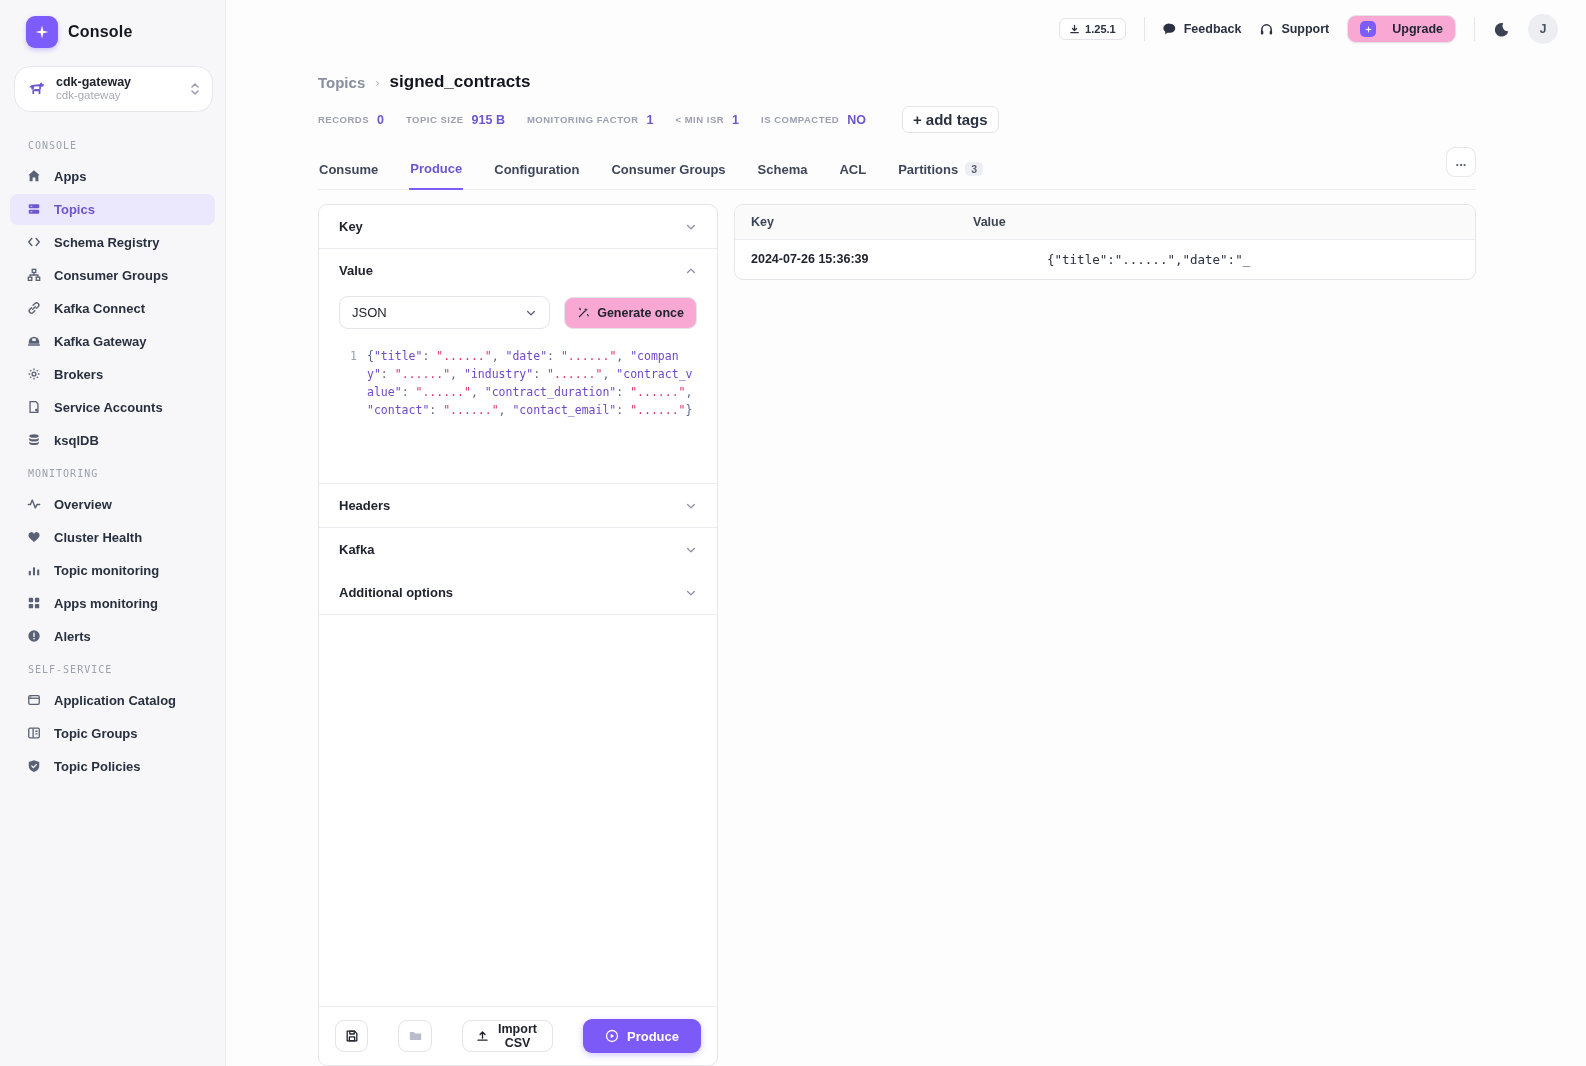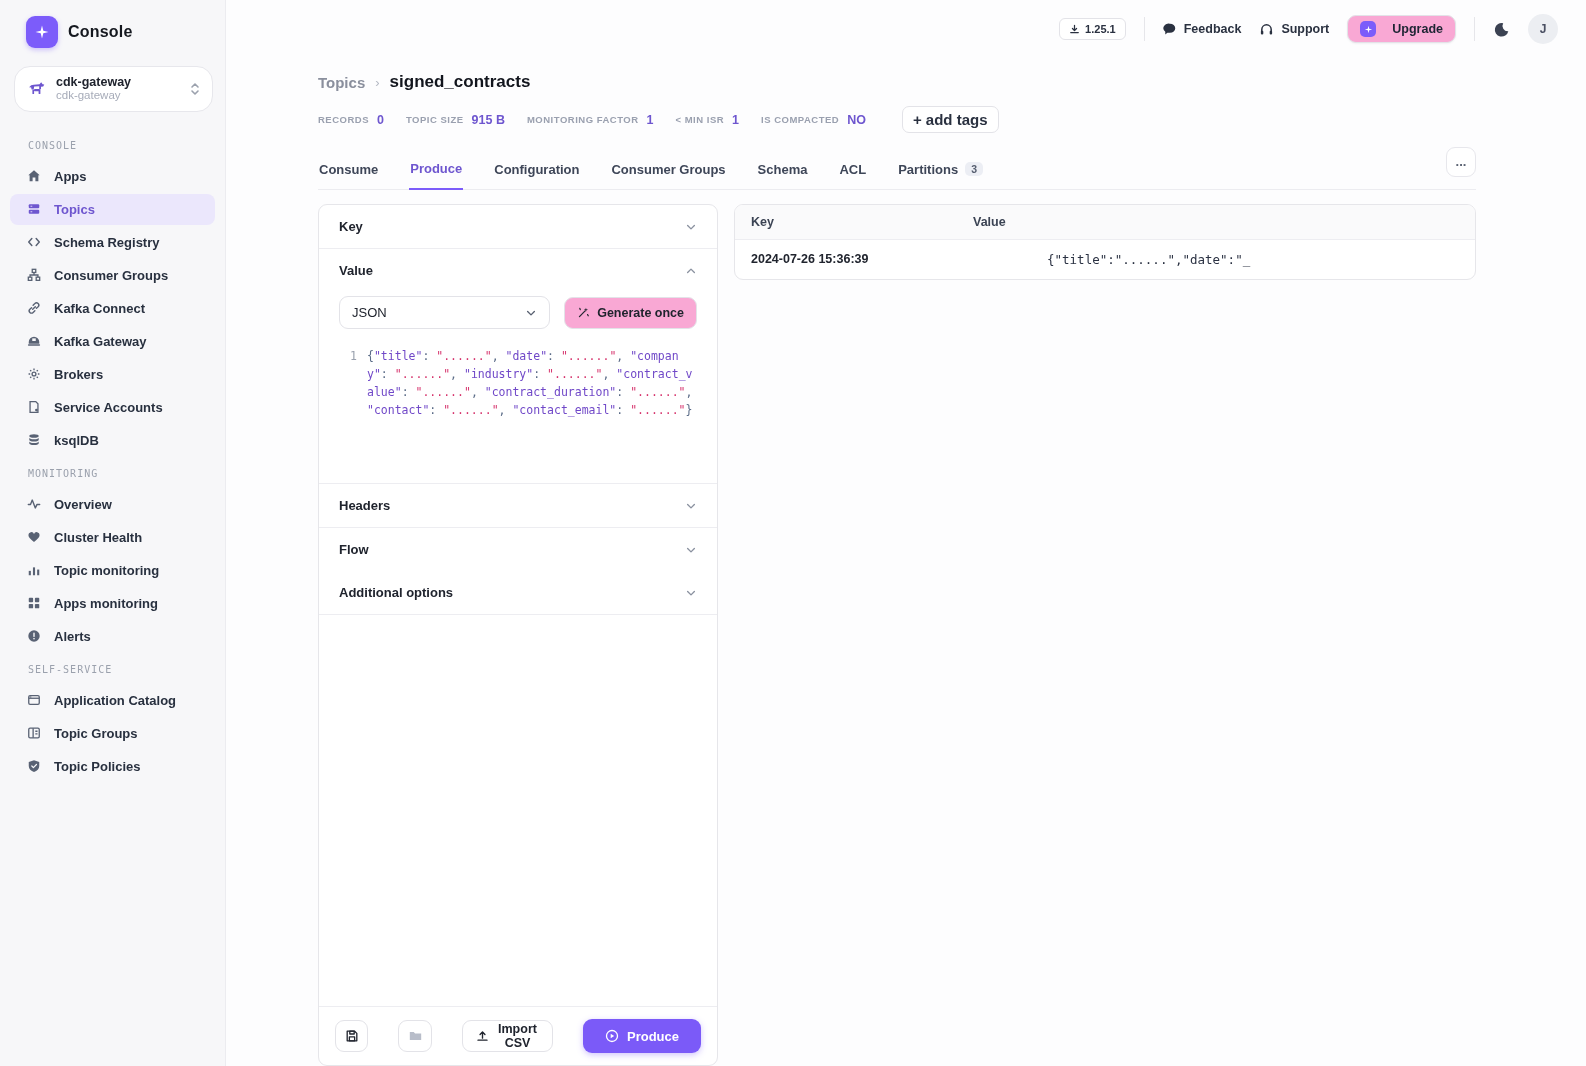--- a/index.html
+++ b/index.html
@@ -529,21 +529,21 @@
         <div class="acc-row">
           <span class="acc-title">Headers</span>
           <span>
               <svg width="12" height="12" viewBox="0 0 16 16" fill="none" stroke="#8b92a0" stroke-width="1.8" stroke-linecap="round" stroke-linejoin="round">
                 <path d="M3.5 6 8 10.5 12.5 6"></path>
               </svg>
             </span>
         </div>
         <div class="divider"></div>
         <div class="acc-row">
-          <span class="acc-title">Flow</span>
+          <span class="acc-title">Kafka</span>
           <span>
               <svg width="12" height="12" viewBox="0 0 16 16" fill="none" stroke="#8b92a0" stroke-width="1.8" stroke-linecap="round" stroke-linejoin="round">
                 <path d="M3.5 6 8 10.5 12.5 6"></path>
               </svg>
             </span>
         </div>
         <div class="acc-row">
           <span class="acc-title">Additional options</span>
           <span>
               <svg width="12" height="12" viewBox="0 0 16 16" fill="none" stroke="#8b92a0" stroke-width="1.8" stroke-linecap="round" stroke-linejoin="round">

